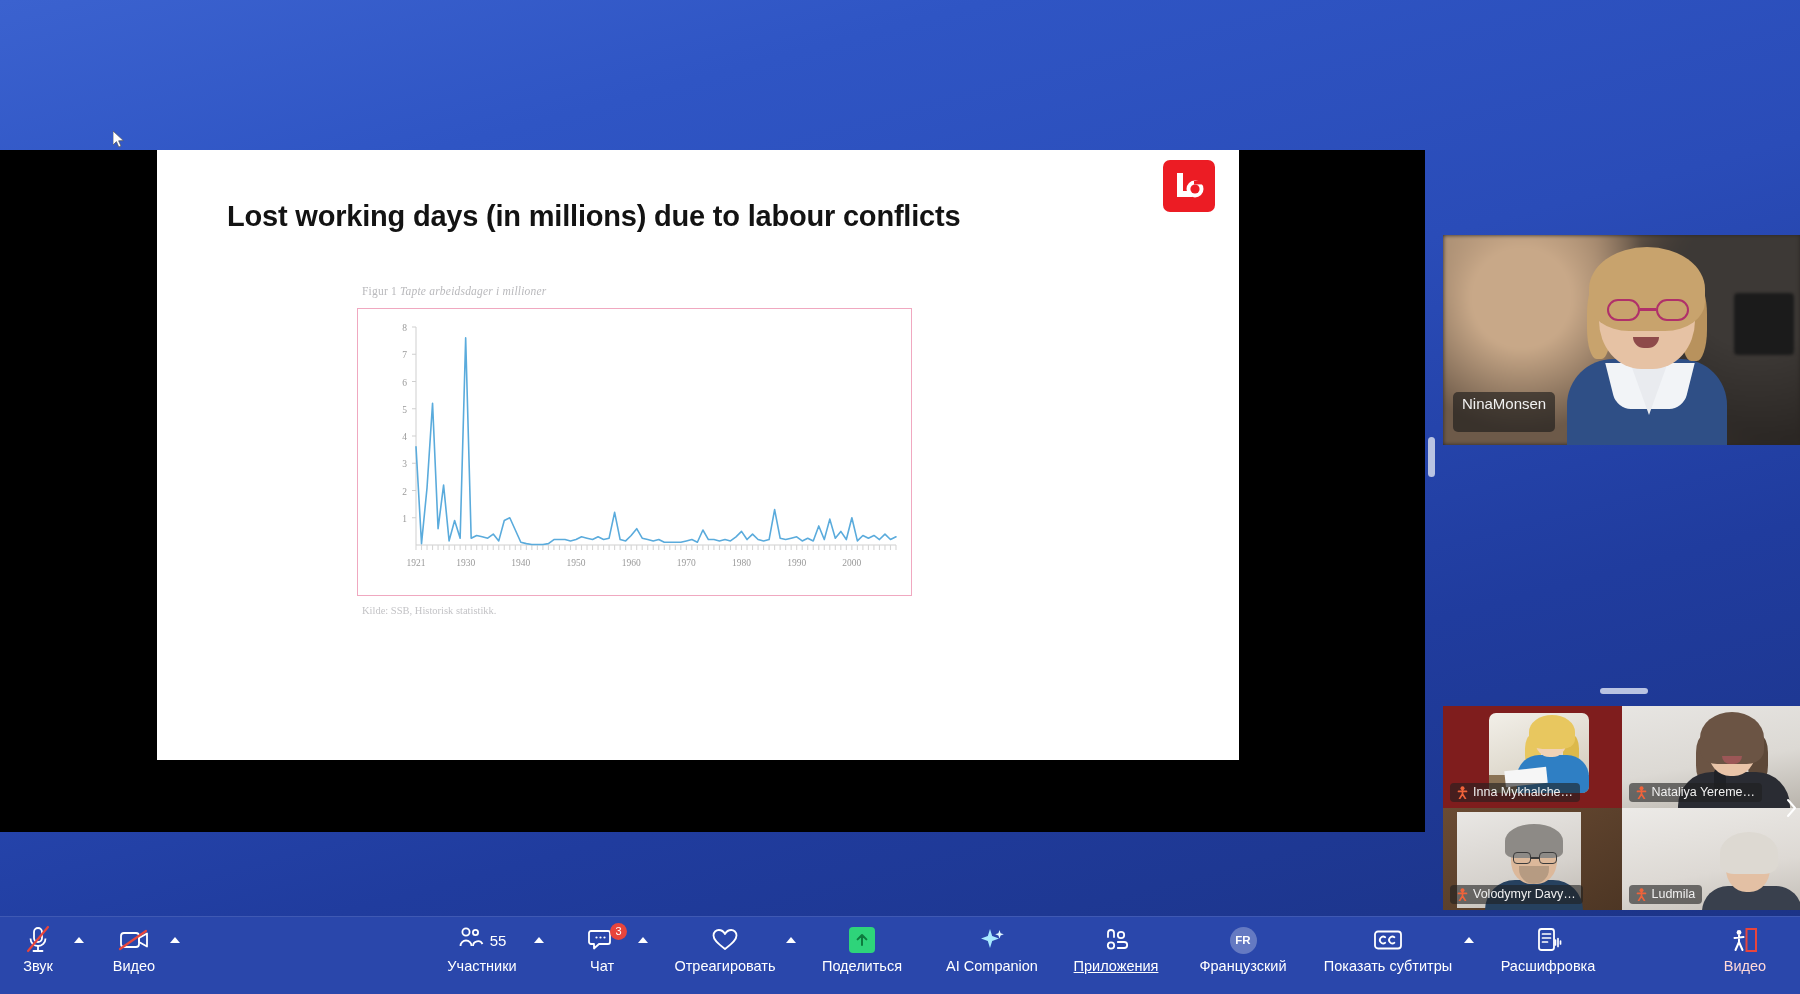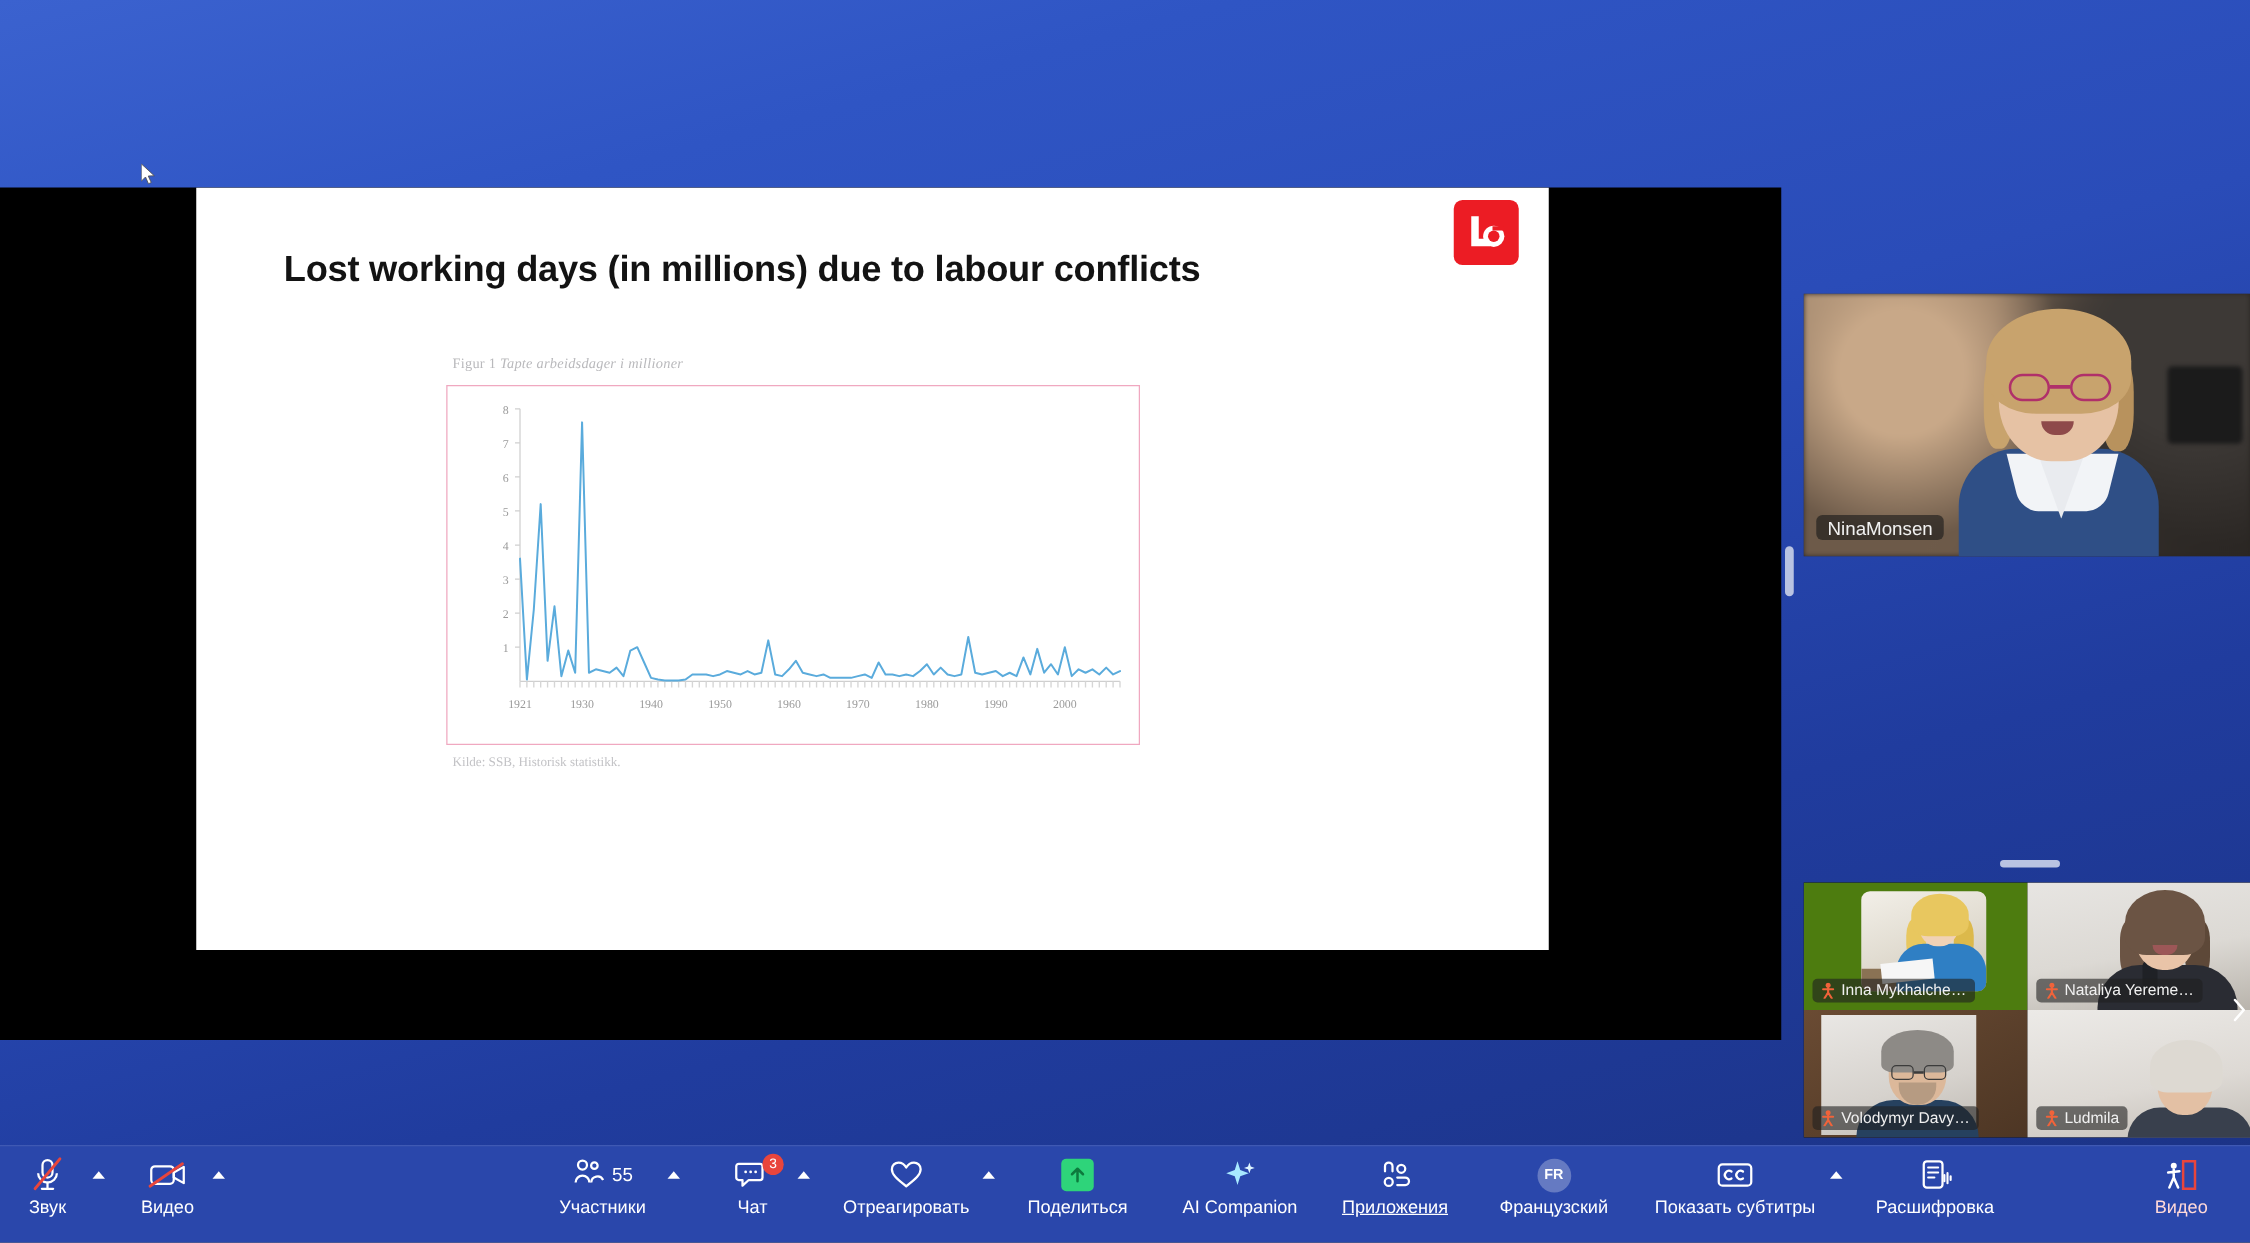--- a/index.html
+++ b/index.html
@@ -120,21 +120,21 @@
   .collar-r { left:84px; transform:skewX(-14deg); border-radius:0 0 14px 0; }
   .shirt-v {
     position:absolute; left:60px; top:112px; width:36px; height:50px;
     background:#e9ebef; clip-path:polygon(0 0,100% 0,50% 100%);
   }
   .rightobj {
     position:absolute; right:6px; top:58px; width:60px; height:62px;
     background:#1b1b1b; border-radius:4px; filter:blur(1.5px);
   }
   .name-chip {
-    position:absolute; padding:3px 9px 0;
+    position:absolute; padding:3px 9px 20px;
     background:rgba(26,26,26,.62); color:#f1f1f1;
     font-size:15px; border-radius:5px; white-space:nowrap;
     display:flex; align-items:center; gap:6px;
   }
   #speaker-name { left:10px; bottom:13px; }
 
   
   #gallery {
     position:absolute; left:1443px; top:706px; width:357px; height:204px;
     background:#0c0c0f; overflow:hidden;
@@ -145,21 +145,21 @@
     position:absolute; left:7px; bottom:6px; padding:2px 7px 3px;
     background:rgba(32,32,32,.6); color:#f0f0f0; font-size:12.5px;
     border-radius:4px; white-space:nowrap; display:flex; align-items:center; gap:5px;
     max-width:94%;
   }
   .raise {
     width:11px; height:13px; flex:none; display:block;
   }
 
   
-  #g1 { background:#4d7c0f; }
+  #g1 { background:#7f1d1d; }
   #g1 .inner {
     position:absolute; left:46px; top:7px; width:100px; height:80px;
     border-radius:7px; overflow:hidden;
     background:linear-gradient(160deg,#f2efe8 0%,#e2ddd2 48%,#cfc6b6 100%);
   }
   #g1 .ih { position:absolute; left:46px; top:8px; width:32px; height:36px; border-radius:46%; background:#f0d2b6; }
   #g1 .ihair { position:absolute; left:40px; top:2px; width:46px; height:34px; border-radius:52% 52% 30% 30%; background:#e8c75f; }
   #g1 .ihair2 { position:absolute; left:36px; top:22px; width:16px; height:34px; border-radius:40%; background:#e8c75f; }
   #g1 .ihair3 { position:absolute; left:74px; top:22px; width:16px; height:34px; border-radius:40%; background:#dcb94b; }
   #g1 .ibody { position:absolute; left:28px; top:42px; width:72px; height:44px; background:#2f7fc4; border-radius:22px 22px 0 0; }

